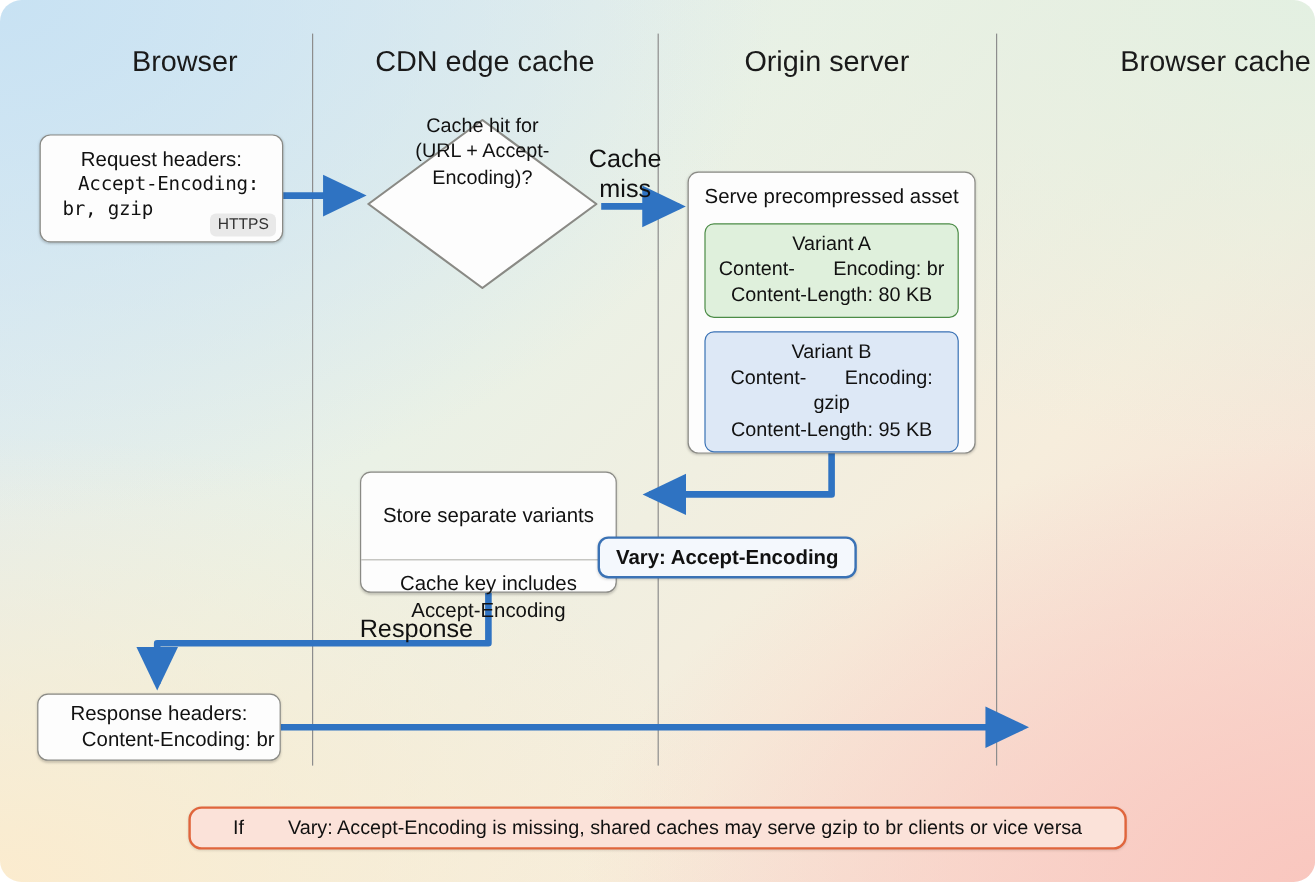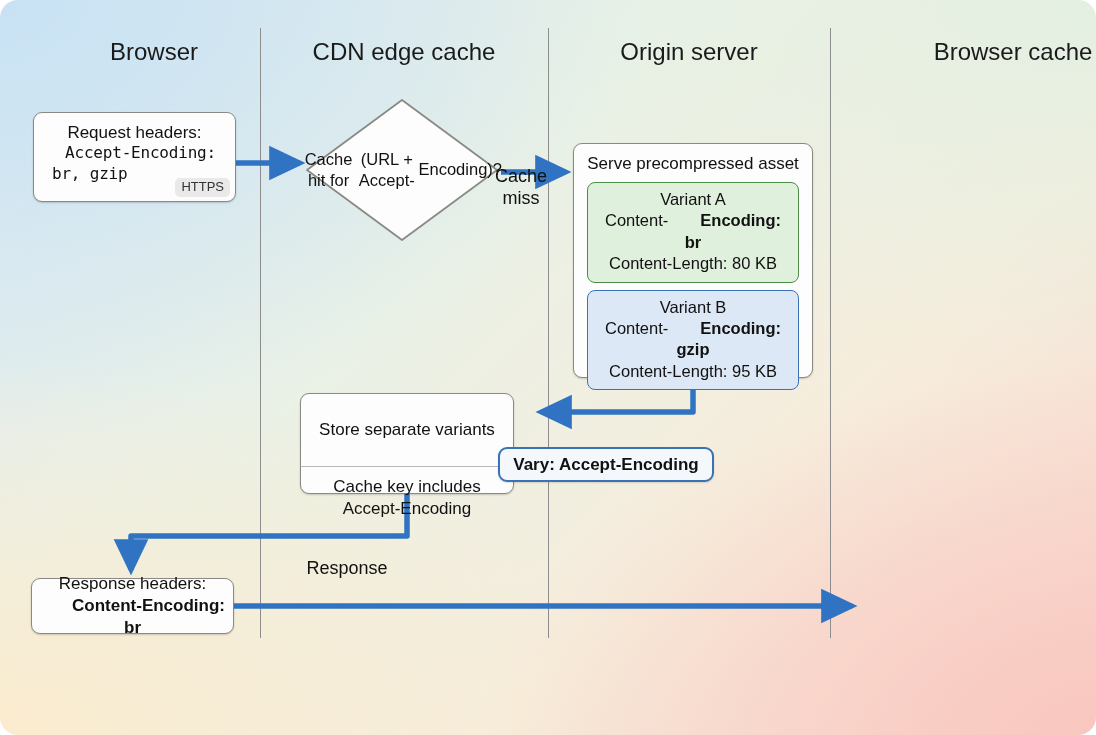--- a/index.html
+++ b/index.html
@@ -70,23 +70,22 @@
   }
   .diamond-wrap {
     position: absolute;
   }
   .diamond-wrap svg { display: block; }
   .diamond-text {
     position: absolute;
     left: 0; top: 0;
     width: 100%; height: 100%;
     display: flex;
-    flex-direction: row;
-    align-items: center;
-    justify-content: center;
+    flex-direction: column;
+    align-items: center;
     font-size: 16.5px;
     line-height: 1.3;
     color: #111;
     text-align: center;
   }
   .variant {
     box-sizing: border-box;
     border-radius: 8px;
     font-size: 16.5px;
     line-height: 1.3;
@@ -119,26 +118,25 @@
     font-size: 17px;
     font-weight: bold;
     color: #111;
     display: flex;
     align-items: center;
     justify-content: center;
     box-shadow: 0 1px 2px rgba(0,0,0,0.12);
   }
   .edge-label {
     position: absolute;
-    font-size: 18px;
+    font-size: 21px;
     color: #111;
     text-align: center;
     line-height: 1.2;
     white-space: pre-line;
-    margin-top: 46px;
   }
   .footer-note {
     position: absolute;
     box-sizing: border-box;
     background: #fbe2d9;
     border: 2px solid #e0653c;
     border-radius: 11px;
     font-size: 16.5px;
     color: #111;
     display: flex;
@@ -146,21 +144,21 @@
     justify-content: center;
     box-shadow: 0 1px 2px rgba(0,0,0,0.10);
   }
   #arrows {
     position: absolute;
     left: 0; top: 0;
     width: 1096px;
     height: 735px;
     pointer-events: none;
   }
-  b { font-weight: bold; padding-left: 32px; }
+  b { font-weight: normal; padding-left: 32px; }
 </style>
 </head>
 <body>
 
 <div id="canvas">
 
   <div class="lane-divider" style="left:260px; height:610px;"></div>
   <div class="lane-divider" style="left:548px; height:610px;"></div>
   <div class="lane-divider" style="left:830px; height:610px;"></div>
 
@@ -243,14 +241,17 @@
   </div>
 
   <div class="edge-label" style="left:297px; top:512px; width:100px;">Response</div>
 
   <div class="node" style="left:31px; top:578px; width:203px; height:56px;">
     <div>Response headers:</div>
     <div><b>Content-Encoding: br</b></div>
   </div>
 
 
+  <div class="footer-note" style="left:157px; top:672px; width:782px; height:36px;">
+    <span><span>If </span><b>Vary: Accept-Encoding</b><span> is missing, shared caches may serve gzip to br clients or vice versa</span></span>
+  </div>
 
 </div>
 
 </body></html>

